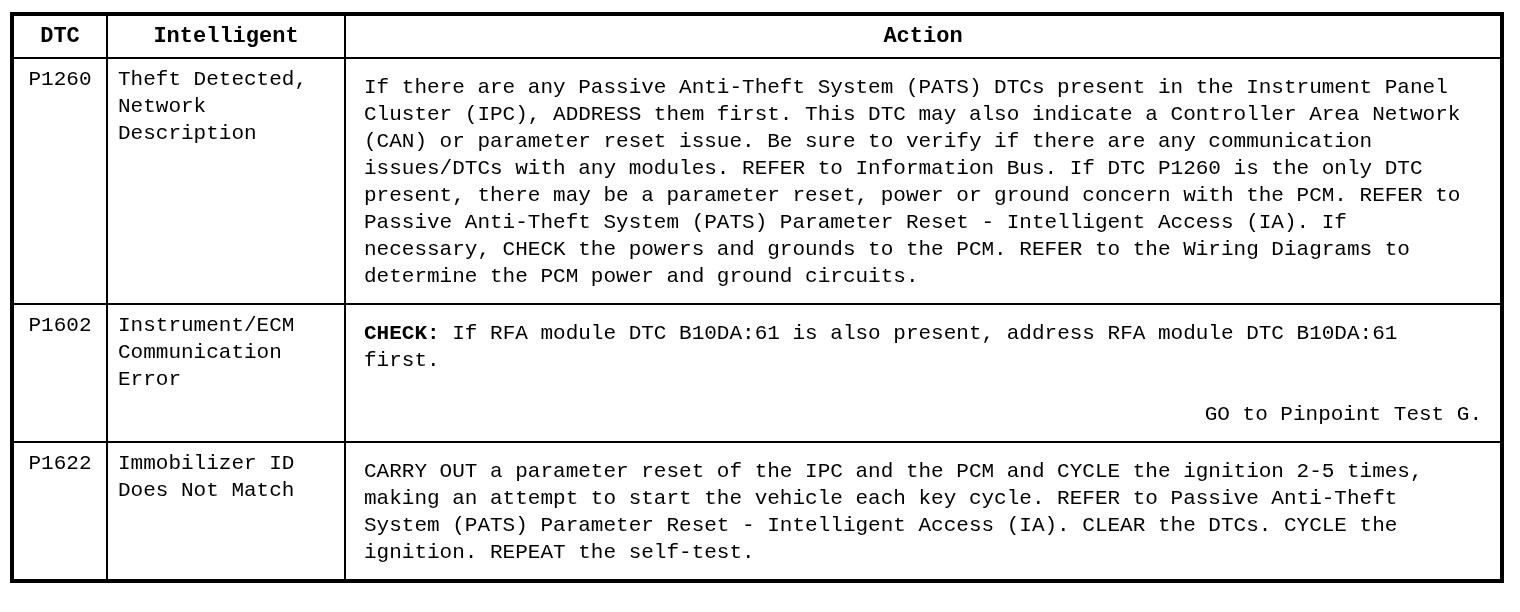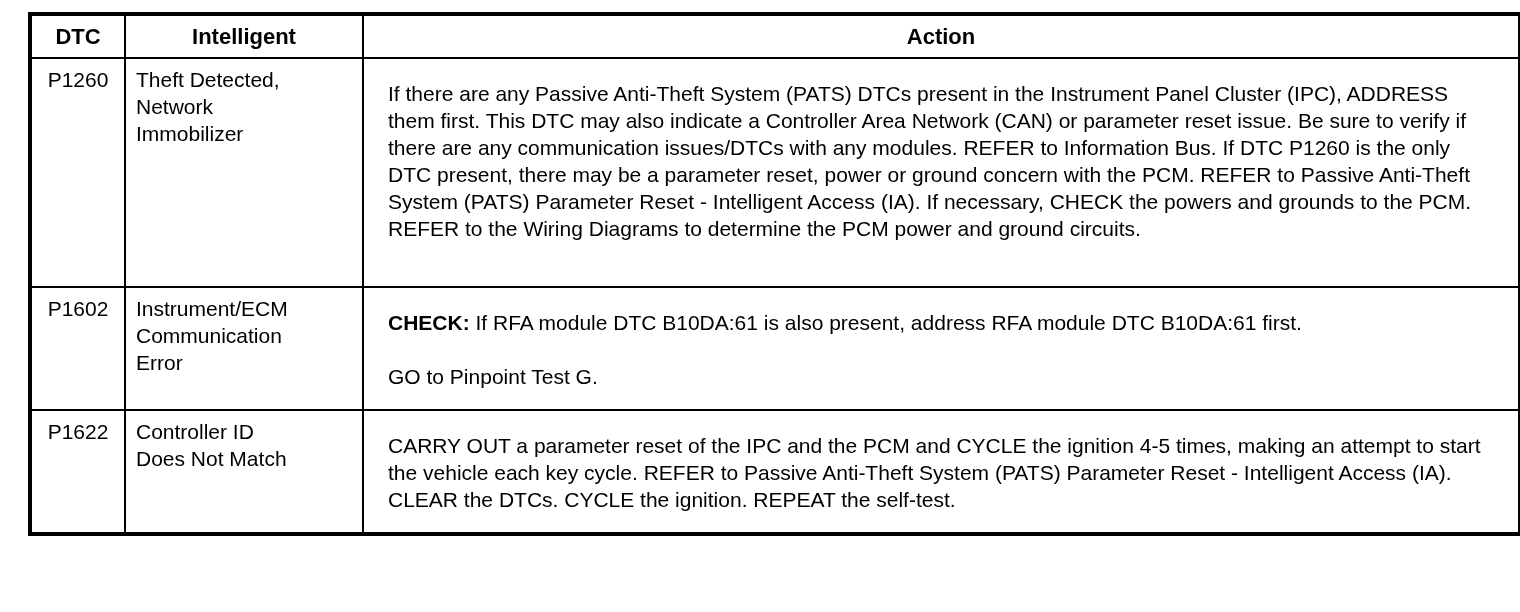--- a/index.html
+++ b/index.html
@@ -9,21 +9,22 @@
     background: #ffffff;
   }
   body {
     width: 1520px;
     height: 612px;
     font-family: "Liberation Sans", sans-serif;
     color: #000000;
     overflow: hidden;
   }
   .page {
-    padding: 12px 14px 0 28px;
+    padding: 12px 14px 0 10px;
+    font-family: Liberation Mono, monospace;
   }
   table.dtc-table {
     border-collapse: collapse;
     table-layout: fixed;
     width: 1494px;
     border: 4px solid #000000;
   }
   col.c-dtc  { width: 95px; }
   col.c-desc { width: 238px; }
   th, td {
@@ -43,24 +44,25 @@
   }
   td {
     padding: 7px 10px 5px 10px;
   }
   td.cell-dtc {
     text-align: center;
     padding-left: 3px;
     padding-right: 3px;
   }
   td.cell-action p {
-    margin: 14px;
+    margin: 8px;
   }
   td.cell-action p.para-gap {
     margin-top: 27px;
+    text-align: right;
   }
   tr.row-1 { height: 229px; }
   tr.row-2 { height: 98px; }
   tr.row-3 { height: 99px; }
   tr.row-4 { height: 100px; }
   .note-label { font-weight: bold; }
 </style>
 </head>
 <body>
 
@@ -77,43 +79,43 @@
         <th>Intelligent</th>
         <th>Action</th>
       </tr>
     </thead>
     <tbody>
       <tr class="row-1">
         <td class="cell-dtc">P1260</td>
         <td class="cell-desc">
           <div>Theft Detected,</div>
           <div>Network</div>
-          <div>Immobilizer</div>
+          <div>Description</div>
         </td>
         <td class="cell-action">
           <p>If there are any Passive Anti-Theft System (PATS) DTCs present in the Instrument Panel Cluster (IPC), ADDRESS them first. This DTC may also indicate a Controller Area Network (CAN) or parameter reset issue. Be sure to verify if there are any communication issues/DTCs with any modules. REFER to Information Bus. If DTC P1260 is the only DTC present, there may be a parameter reset, power or ground concern with the PCM. REFER to Passive Anti-Theft System (PATS) Parameter Reset - Intelligent Access (IA). If necessary, CHECK the powers and grounds to the PCM. REFER to the Wiring Diagrams to determine the PCM power and ground circuits.</p>
         </td>
       </tr>
       <tr class="row-2">
         <td class="cell-dtc">P1602</td>
         <td class="cell-desc">
           <div>Instrument/ECM</div>
           <div>Communication</div>
           <div>Error</div>
         </td>
         <td class="cell-action">
           <p><span class="note-label">CHECK:</span><span> If RFA module DTC B10DA:61 is also present, address RFA module DTC B10DA:61 first.</span></p>
           <p class="para-gap">GO to Pinpoint Test G.</p>
         </td>
       </tr>
       <tr class="row-3">
         <td class="cell-dtc">P1622</td>
         <td class="cell-desc">
-          <div>Controller ID</div>
+          <div>Immobilizer ID</div>
           <div>Does Not Match</div>
         </td>
         <td class="cell-action">
-          <p>CARRY OUT a parameter reset of the IPC and the PCM and CYCLE the ignition 4-5 times, making an attempt to start the vehicle each key cycle. REFER to Passive Anti-Theft System (PATS) Parameter Reset - Intelligent Access (IA). CLEAR the DTCs. CYCLE the ignition. REPEAT the self-test.</p>
+          <p>CARRY OUT a parameter reset of the IPC and the PCM and CYCLE the ignition 2-5 times, making an attempt to start the vehicle each key cycle. REFER to Passive Anti-Theft System (PATS) Parameter Reset - Intelligent Access (IA). CLEAR the DTCs. CYCLE the ignition. REPEAT the self-test.</p>
         </td>
       </tr>
     </tbody>
   </table>
 </div>
 
 </body></html>

